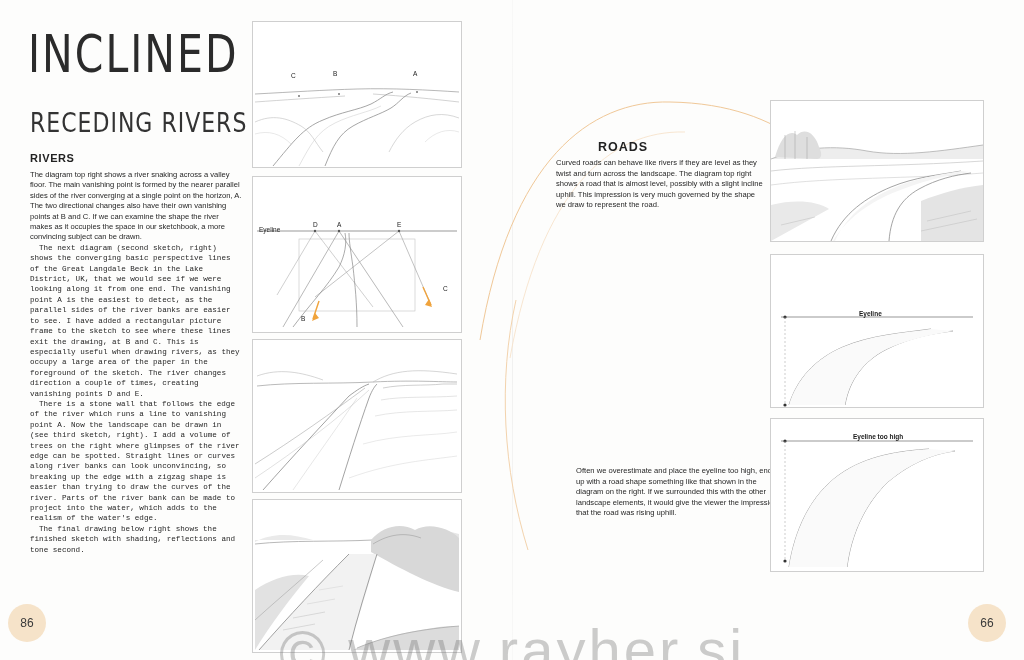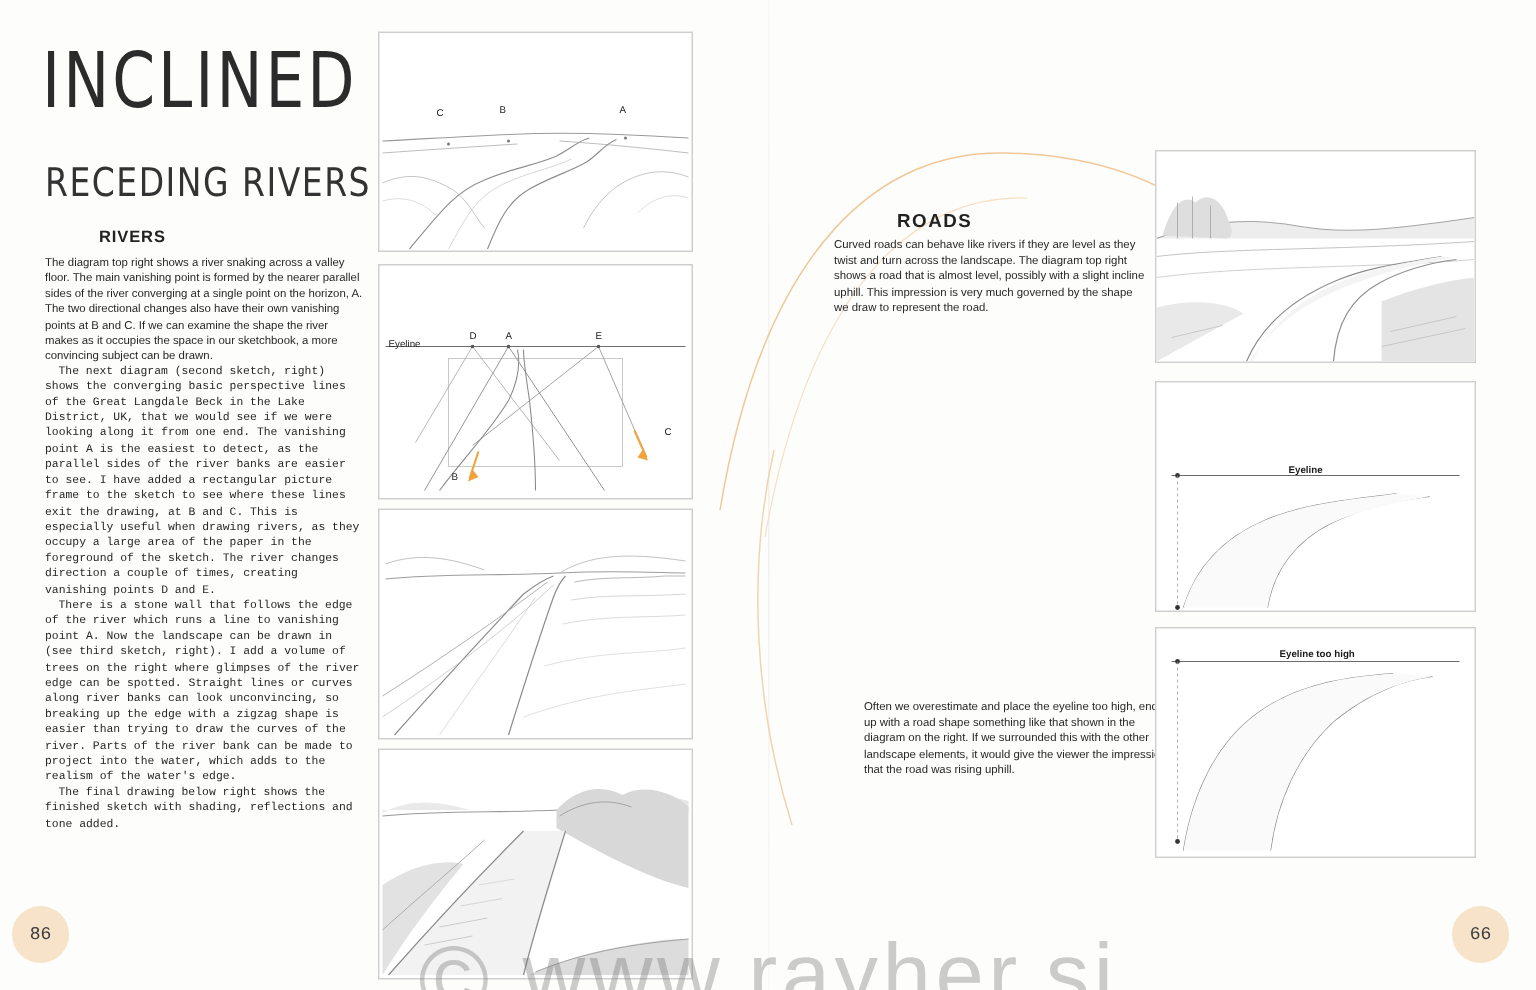--- a/index.html
+++ b/index.html
@@ -53,21 +53,21 @@
     transform-origin: left top;
   }
   .heading-small {
     position: absolute;
     font-family: "Liberation Sans", sans-serif;
     font-size: 11px;
     font-weight: bold;
     letter-spacing: 0.6px;
     color: #222;
   }
-  #rivers-heading { left: 30px; top: 152px; margin-left: 36px; }
+  #rivers-heading { left: 30px; top: 152px; }
 
   .body-col {
     position: absolute;
     left: 30px;
     top: 170px;
     width: 212px;
     font-size: 7.6px;
     line-height: 10.4px;
     color: #262626;
     text-align: left;
@@ -108,21 +108,21 @@
     position: absolute;
     width: 38px;
     height: 38px;
     border-radius: 50%;
     background: #f6e3c9;
     color: #3a3a3a;
     font-size: 12px;
     display: flex;
     align-items: center;
     justify-content: center;
-    font-family: Liberation Mono, monospace;
+    font-family: Liberation Sans, sans-serif;
   }
   #pgnum-left { left: 8px; top: 604px; }
   #pgnum-right { left: 968px; top: 604px; }
 
   
   .watermark {
     position: absolute;
     left: 0;
     top: 578px;
     width: 1024px;
@@ -161,21 +161,21 @@
   </svg>
 
   <div class="title-main">INCLINED PLANES</div>
   <div class="title-sub">RECEDING RIVERS AND ROADS</div>
   <div class="heading-small" id="rivers-heading">RIVERS</div>
 
   <div class="body-col">
     <p>The diagram top right shows a river snaking across a valley floor. The main vanishing point is formed by the nearer parallel sides of the river converging at a single point on the horizon, A. The two directional changes also have their own vanishing points at B and C. If we can examine the shape the river makes as it occupies the space in our sketchbook, a more convincing subject can be drawn.</p>
     <p>The next diagram (second sketch, right) shows the converging basic perspective lines of the Great Langdale Beck in the Lake District, UK, that we would see if we were looking along it from one end. The vanishing point A is the easiest to detect, as the parallel sides of the river banks are easier to see. I have added a rectangular picture frame to the sketch to see where these lines exit  the drawing, at B and C. This is especially useful when drawing rivers, as they occupy a large area of the paper in the foreground of the sketch. The river changes direction a couple of times, creating vanishing points D and E.</p>
     <p>There is a stone wall that follows the edge of the river which runs a line to vanishing point A. Now the landscape can be drawn in (see third sketch, right). I add a volume of trees on the right where glimpses of the river edge can be spotted. Straight lines or curves along river banks can look unconvincing, so breaking up the edge with a zigzag shape is easier than trying to draw the curves of the river. Parts of the river bank can be made to project into the water, which adds to the realism of the water's edge.</p>
-    <p>The final drawing below right shows the finished sketch with shading, reflections and tone added.</p>
+    <p>The final drawing below right shows the finished sketch with shading, reflections and tone second.</p>
   </div>
 
   <div class="fig" style="left:252px; top:21px; width:208px; height:145px;">
     <svg viewBox="0 0 208 145" preserveAspectRatio="none">
       <path d="M2 72 C 40 70, 70 68, 104 67 C 140 66, 175 68, 206 70" fill="none" stroke="#9a9a9a" stroke-width="0.7"></path>
       <path d="M2 80 C 30 78, 60 76, 92 74" fill="none" stroke="#b5b5b5" stroke-width="0.6"></path>
       <path d="M120 72 C 150 74, 180 77, 206 80" fill="none" stroke="#b5b5b5" stroke-width="0.6"></path>
 
       <path d="M20 144 C 40 120, 50 106, 70 98 C 88 90, 105 88, 118 82 C 128 77, 132 72, 140 70" fill="none" stroke="#8f8f8f" stroke-width="0.8"></path>
       <path d="M72 144 C 80 124, 86 112, 100 104 C 114 96, 128 92, 138 86 C 146 81, 150 74, 158 71" fill="none" stroke="#8f8f8f" stroke-width="0.8"></path>

